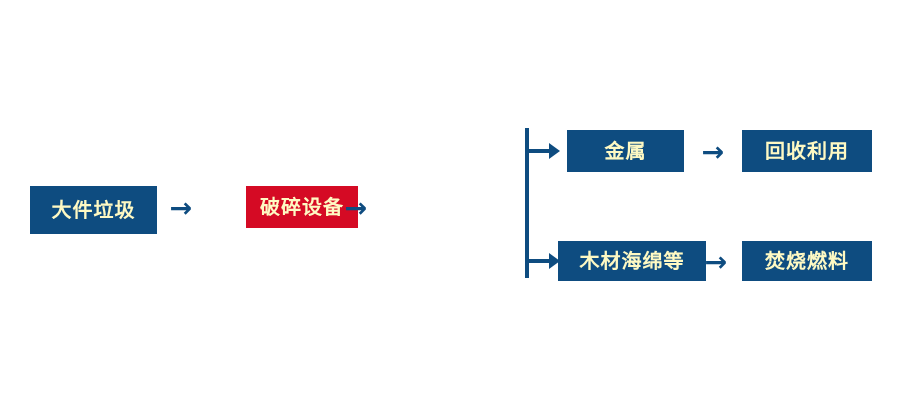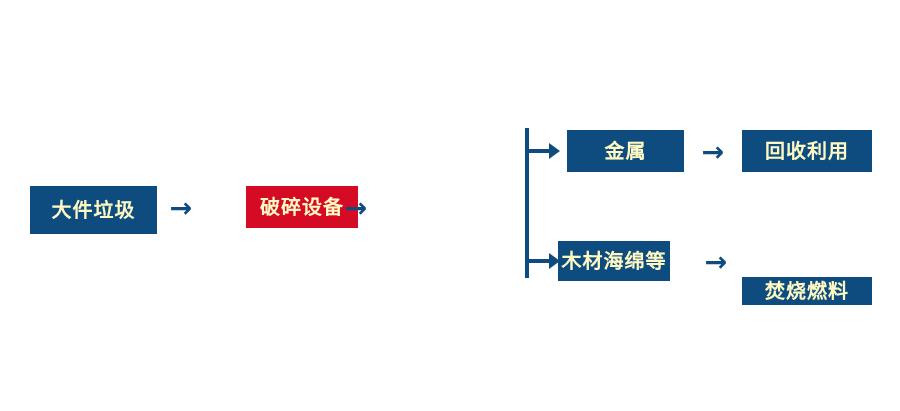--- a/index.html
+++ b/index.html
@@ -83,19 +83,19 @@
 
   <div class="branch-stub" style="left:529px; top:259px; width:22px; height:4px;"></div>
   <div class="branch-head" style="left:549px; top:253px;"></div>
 
   <div class="node node-blue" style="left:567px; top:130px; width:117px; height:42px;">金属</div>
 
   <div class="arrow" style="left:694px; top:136px; width:38px; height:30px;">→</div>
 
   <div class="node node-blue" style="left:742px; top:130px; width:130px; height:42px;">回收利用</div>
 
-  <div class="node node-blue" style="left:558px; top:241px; width:112px; height:40px;">木材海绵等</div>
+  <div class="node node-blue" style="left:558px; top:241px; width:148px; height:40px;">木材海绵等</div>
 
   <div class="arrow" style="left:697px; top:246px; width:38px; height:30px;">→</div>
 
-  <div class="node node-blue" style="left:742px; top:241px; width:130px; height:28px;margin-top:36px;">焚烧燃料</div>
+  <div class="node node-blue" style="left:742px; top:241px; width:130px; height:40px;">焚烧燃料</div>
 
 </div>
 
 </body></html>

